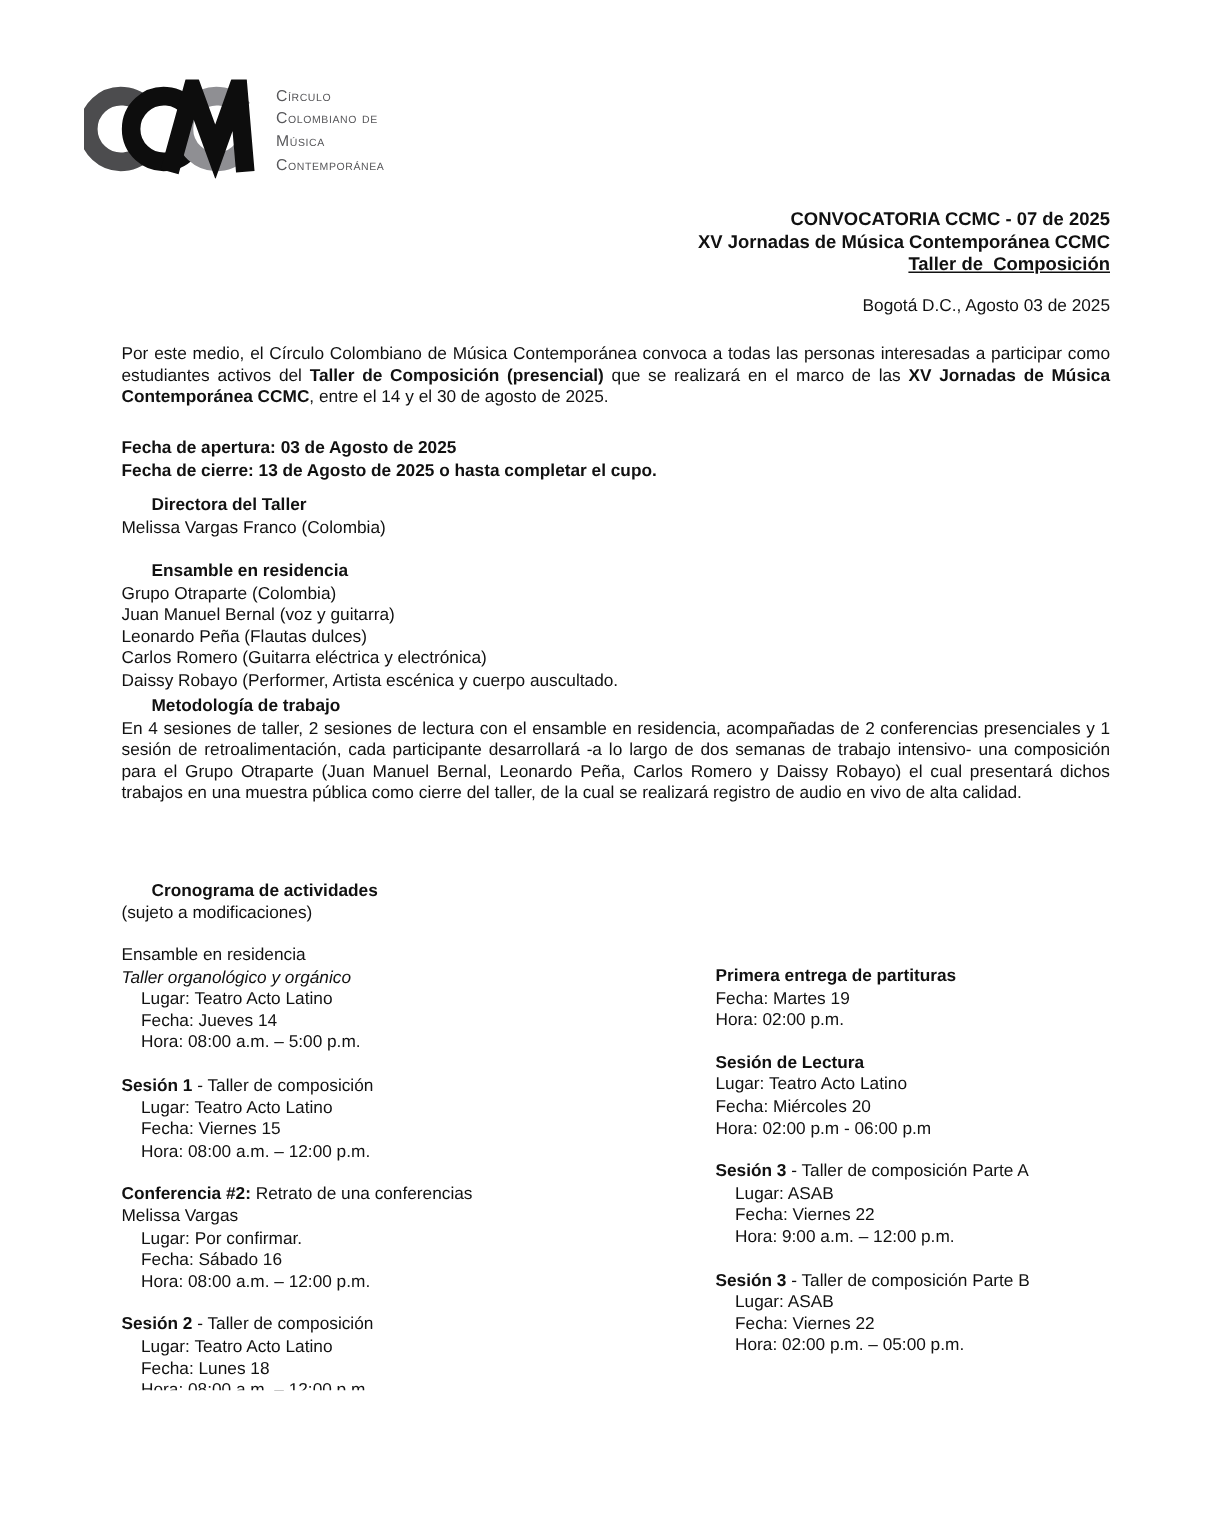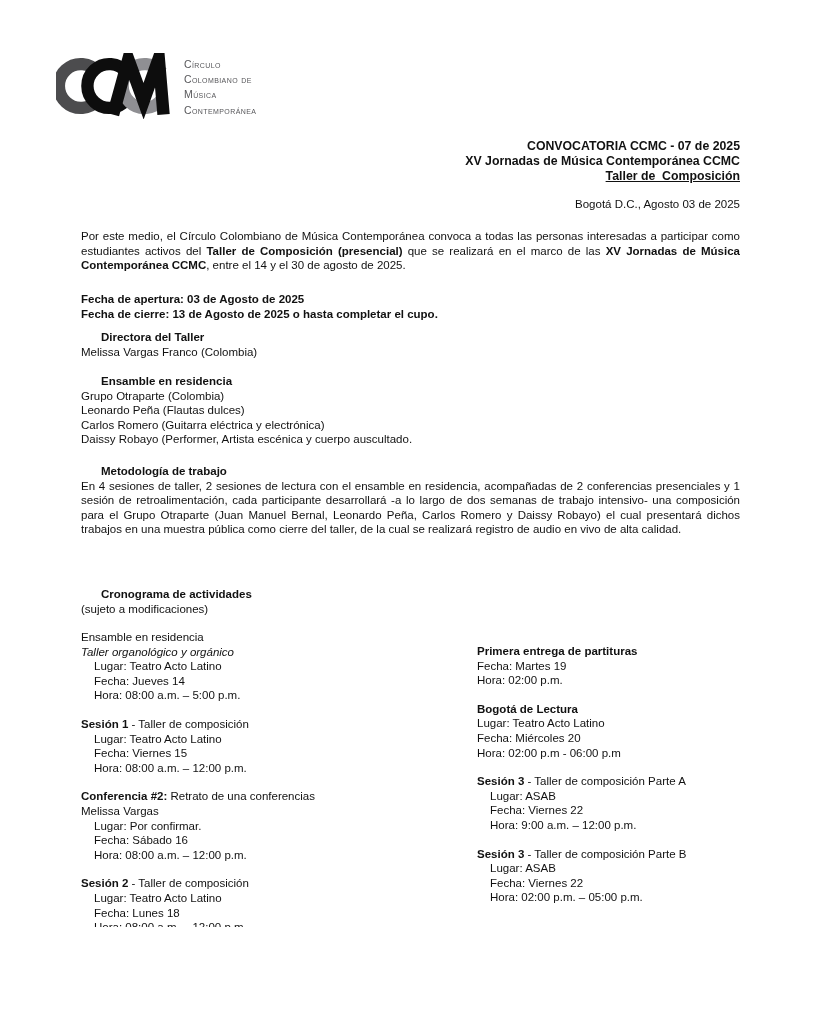--- a/index.html
+++ b/index.html
@@ -75,20 +75,21 @@
 
   <div class="abs sec-directora">
     <div class="line bold">Directora del Taller</div>
     <div class="line">Melissa Vargas Franco (Colombia)</div>
   </div>
 
   <div class="abs sec-ensamble">
     <div class="line bold">Ensamble en residencia</div>
     <div>
         <div class="line">Grupo Otraparte (Colombia)</div>
+        <div class="line">Juan Manuel Bernal (voz y guitarra)</div>
         <div class="line">Leonardo Peña (Flautas dulces)</div>
         <div class="line">Carlos Romero (Guitarra eléctrica y electrónica)</div>
         <div class="line">Daissy Robayo (Performer, Artista escénica y cuerpo auscultado.</div>
       </div>
   </div>
 
   <div class="abs sec-metodologia">
     <div class="line bold">Metodología de trabajo</div>
     <p class="body just">En 4 sesiones de taller, 2 sesiones de lectura con el ensamble en residencia, acompañadas de 2 conferencias presenciales y 1 sesión de retroalimentación, cada participante desarrollará -a lo largo de dos semanas de trabajo intensivo- una composición para el Grupo Otraparte (Juan Manuel Bernal, Leonardo Peña, Carlos Romero y Daissy Robayo) el cual presentará dichos trabajos en una muestra pública como cierre del taller, de la cual se realizará registro de audio en vivo de alta calidad.</p>
   </div>
@@ -127,21 +128,21 @@
           <div class="line ind"><span>Hora: 08:00 a.m. – 12:00 p.m.</span></div>
         </div>
       </div>
     <div class="col-right">
         <div class="event">
           <div class="line"><span class="b">Primera entrega de partituras</span></div>
           <div class="line"><span>Fecha: Martes 19</span></div>
           <div class="line"><span>Hora: 02:00 p.m.</span></div>
         </div>
         <div class="event">
-          <div class="line"><span class="b">Bogotá de Lectura</span></div>
+          <div class="line"><span class="b">Sesión de Lectura</span></div>
           <div class="line"><span>Lugar: Teatro Acto Latino</span></div>
           <div class="line"><span>Fecha: Miércoles 20</span></div>
           <div class="line"><span>Hora: 02:00 p.m - 06:00 p.m</span></div>
         </div>
         <div class="event">
           <div class="line"><span class="b">Sesión 3</span><span> - Taller de composición Parte A</span></div>
           <div class="line ind"><span>Lugar: ASAB</span></div>
           <div class="line ind"><span>Fecha: Viernes 22</span></div>
           <div class="line ind"><span>Hora: 9:00 a.m. – 12:00 p.m.</span></div>
         </div>

